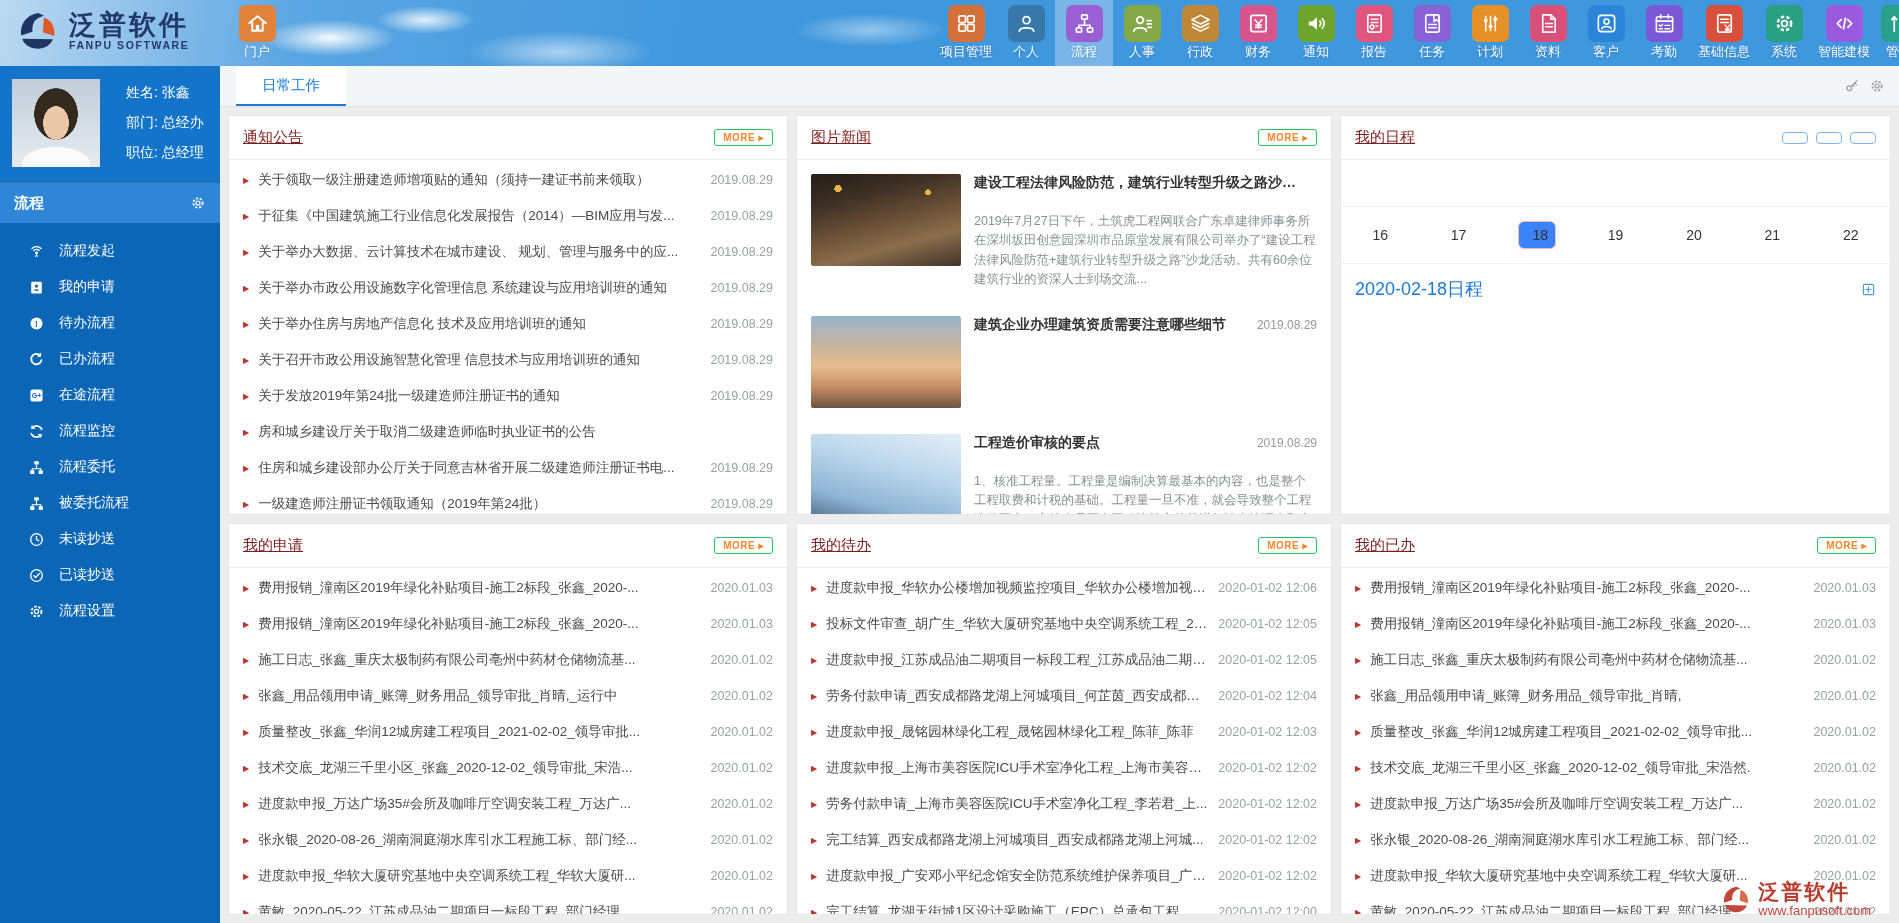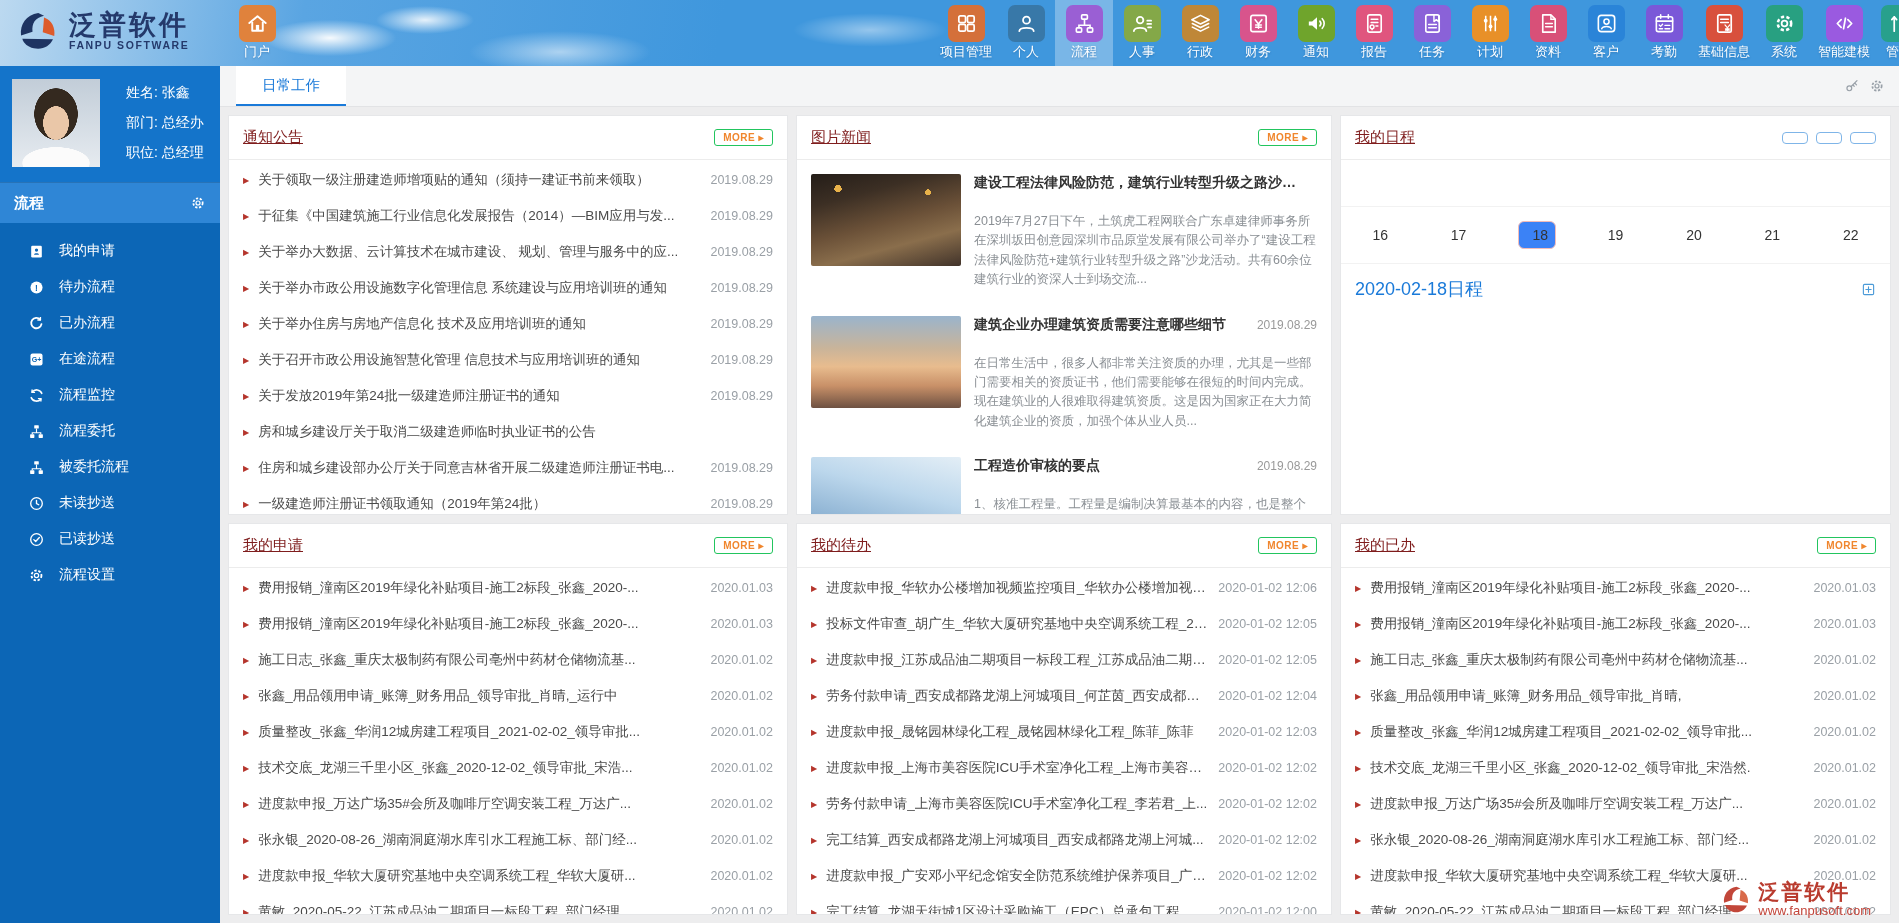--- a/index.html
+++ b/index.html
@@ -304,20 +304,30 @@
     <span>流程</span>
     <span class="sec-gear">
         <svg viewBox="0 0 24 24">
           <circle cx="12" cy="12" r="7" fill="none" stroke="currentColor" stroke-width="2.6" stroke-dasharray="3.4 2.4"></circle>
           <circle cx="12" cy="12" r="3" fill="none" stroke="currentColor" stroke-width="1.8"></circle>
         </svg>
       </span>
   </div>
   <div class="menu">
 
+  <div class="mi">
+        <span class="mi-ic">
+          <svg viewBox="0 0 24 24">
+            <circle cx="12" cy="14" r="2.1" fill="currentColor"></circle>
+            <path d="M8.2 10.5 a5.3 5.3 0 0 1 7.6 0 M5.6 7.8 a9 9 0 0 1 12.8 0" fill="none" stroke="currentColor" stroke-width="1.8" stroke-linecap="round"></path>
+            <path d="M10.5 19.5 L12 16.5 L13.5 19.5" fill="none" stroke="currentColor" stroke-width="1.5" stroke-linejoin="round"></path>
+          </svg>
+        </span>
+        <span>流程发起</span>
+      </div>
       <div class="mi">
         <span class="mi-ic">
           <svg viewBox="0 0 24 24">
             <rect x="4.5" y="4" width="15" height="16.5" rx="1.8" fill="currentColor"></rect>
             <circle cx="12" cy="10" r="2.3" fill="#0c66b6"></circle>
             <path d="M8.5 16.5 C9 13.8 15 13.8 15.5 16.5 Z" fill="#0c66b6"></path>
           </svg>
         </span>
         <span>我的申请</span>
       </div>
@@ -507,21 +517,20 @@
               <div class="nbody">2019年7月27日下午，土筑虎工程网联合广东卓建律师事务所在深圳坂田创意园深圳市品原堂发展有限公司举办了“建设工程法律风险防范+建筑行业转型升级之路”沙龙活动。共有60余位建筑行业的资深人士到场交流...</div>
             </div>
           </div>
           <div class="nitem">
             <div class="nimg img-city"></div>
             <div class="ntext">
               <div class="ntop">
                 <span class="ntitle">建筑企业办理建筑资质需要注意哪些细节</span>
                 <span class="ndate">2019.08.29</span>
               </div>
-              <div class="nbody">在日常生活中，很多人都非常关注资质的办理，尤其是一些部门需要相关的资质证书，他们需要能够在很短的时间内完成。现在建筑业的人很难取得建筑资质。这是因为国家正在大力简化建筑企业的资质，加强个体从业人员...</div>
             </div>
           </div>
           <div class="nitem">
             <div class="nimg img-build"></div>
             <div class="ntext">
               <div class="ntop">
                 <span class="ntitle">工程造价审核的要点</span>
                 <span class="ndate">2019.08.29</span>
               </div>
               <div class="nbody">1、核准工程量。工程量是编制决算最基本的内容，也是整个工程取费和计税的基础。工程量一旦不准，就会导致整个工程造价不实。审核人员要在工程决算审核前进行认真地调查和实地勘察，摸清施工情况，熟悉施工图纸和变...</div>

